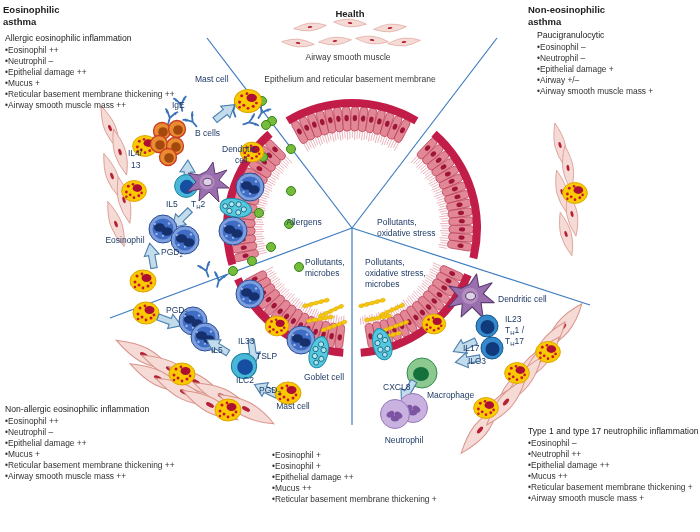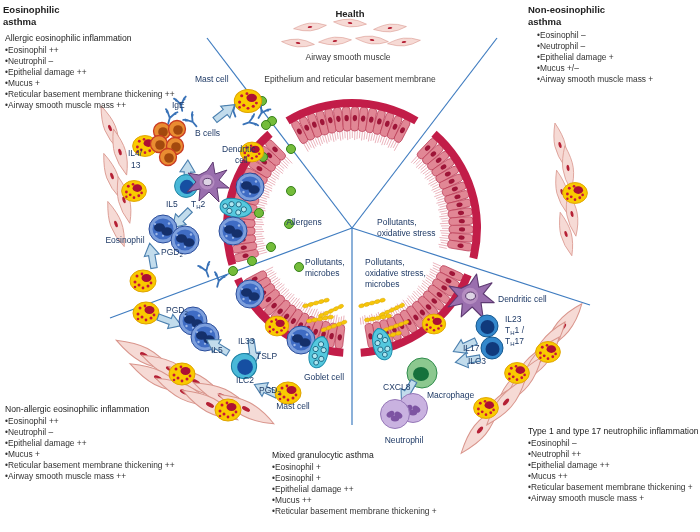--- a/index.html
+++ b/index.html
@@ -824,45 +824,45 @@
   <li>Eosinophil ++</li>
         <li>Neutrophil –</li>
         <li>Epithelial damage ++</li>
         <li>Mucus +</li>
         <li>Reticular basement membrane thickening ++</li>
         <li>Airway smooth muscle mass ++</li>
       </ul>
 </div>
 
 <div class="panel" style="left:537px;top:30px;width:162px">
+  <h3>Paucigranulocytic</h3>
   <ul>
 
   <li>Eosinophil –</li>
         <li>Neutrophil –</li>
         <li>Epithelial damage +</li>
-        <li>Mucus +/–</li>
+        <li>Airway +/–</li>
         <li>Airway smooth muscle mass +</li>
       </ul>
 </div>
 
 <div class="panel" style="left:5px;top:404px;width:230px">
   <h3>Non-allergic eosinophilic inflammation</h3>
   <ul>
 
   <li>Eosinophil ++</li>
         <li>Neutrophil –</li>
         <li>Epithelial damage ++</li>
         <li>Mucus +</li>
         <li>Reticular basement membrane thickening ++</li>
         <li>Airway smooth muscle mass ++</li>
       </ul>
 </div>
 
 <div class="panel" style="left:272px;top:450px;width:220px">
-  <h3>Mixed granulocytic asthma</h3>
   <ul>
 
   <li>Eosinophil +</li>
         <li>Eosinophil +</li>
         <li>Epithelial damage ++</li>
         <li>Mucus ++</li>
         <li>Reticular basement membrane thickening +</li>
       </ul>
 </div>
 

